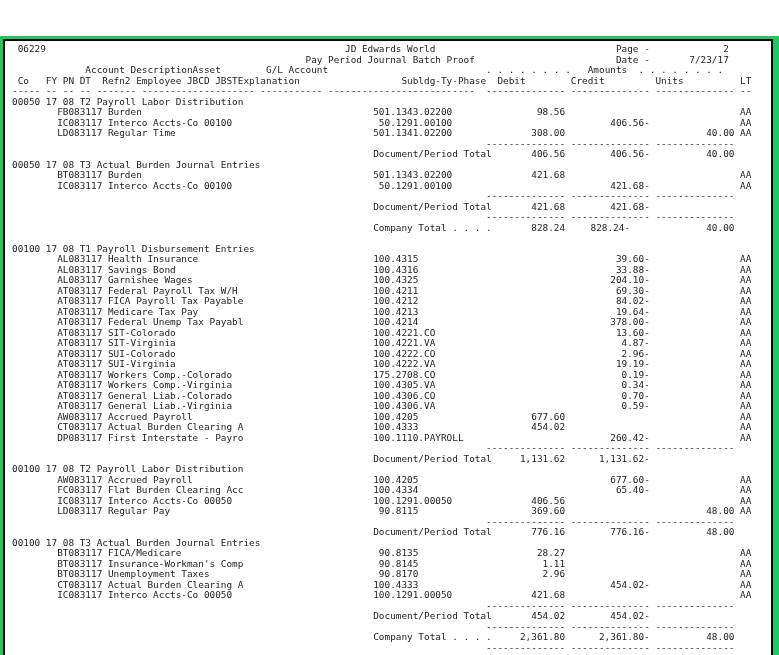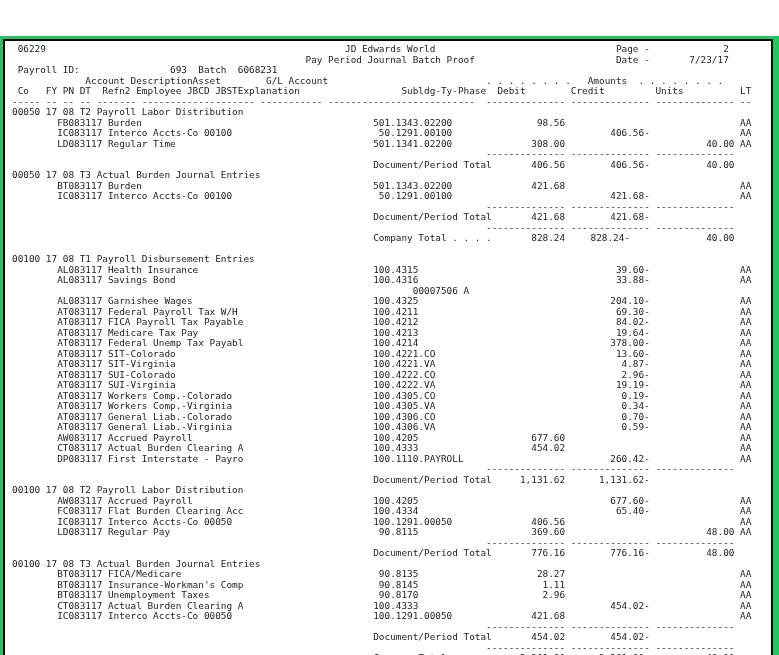--- a/index.html
+++ b/index.html
@@ -24,26 +24,20 @@
         <span class="f" style="left:107ch">Page -</span>
         <span class="f num" style="left:117ch;width:10ch">2</span>
       </div>
 
       <div class="ln">
         <span class="f" style="left:52ch">Pay Period Journal Batch Proof</span>
         <span class="f" style="left:107ch">Date -</span>
         <span class="f num" style="left:117ch;width:10ch">7/23/17</span>
       </div>
 
-      <div class="ln">
-        <span class="f" style="left:1ch">Payroll ID:</span>
-        <span class="f num" style="left:21ch;width:10ch">693</span>
-        <span class="f" style="left:33ch">Batch</span>
-        <span class="f" style="left:40ch">6068231</span>
-      </div>
 
       <div class="ln">
         <span class="f" style="left:13ch">Account Description</span>
         <span class="f" style="left:32ch">Asset</span>
         <span class="f" style="left:45ch">G/L Account</span>
         <span class="f" style="left:84ch">. . . . . . . .</span>
         <span class="f" style="left:102ch">Amounts</span>
         <span class="f" style="left:111ch">. . . . . . . .</span>
       </div>
 
@@ -77,31 +71,30 @@
           <div class="ln"><span class="f" style="left: 8ch;">BT083117</span><span class="f" style="left: 17ch;">Burden</span><span class="f" style="left: 64ch;">501.1343.02200</span><span class="f num" style="left: 84ch;">421.68</span><span class="f num" style="left: 99ch;"></span><span class="f num" style="left: 114ch;"></span><span class="f" style="left: 129ch;">AA</span></div>
           <div class="ln"><span class="f" style="left: 8ch;">IC083117</span><span class="f" style="left: 17ch;">Interco Accts-Co 00100</span><span class="f" style="left: 64ch;"> 50.1291.00100</span><span class="f num" style="left: 84ch;"></span><span class="f num" style="left: 99ch;">421.68-</span><span class="f num" style="left: 114ch;"></span><span class="f" style="left: 129ch;">AA</span></div>
           <div class="ln">                                                                                    -------------- -------------- --------------   </div>
           <div class="ln"><span class="f" style="left: 64ch;">Document/Period Total</span><span class="f num" style="left: 84ch;">421.68</span><span class="f num" style="left: 99ch;">421.68-</span><span class="f num" style="left: 114ch;"></span></div>
           <div class="ln">                                                                                    -------------- -------------- --------------   </div>
           <div class="ln"><span class="f" style="left: 64ch;">Company Total . . . .</span><span class="f num" style="left: 84ch;">828.24</span><span class="f num" style="left: 99ch; text-align: center;">828.24-</span><span class="f num" style="left: 114ch;">40.00</span></div>
           <div class="ln"></div>
           <div class="ln"><span class="f" style="left: 0ch;">00100</span><span class="f" style="left: 6ch;">17</span><span class="f" style="left: 9ch;">08</span><span class="f" style="left: 12ch;">T1</span><span class="f" style="left: 15ch;">Payroll Disbursement Entries</span></div>
           <div class="ln"><span class="f" style="left: 8ch;">AL083117</span><span class="f" style="left: 17ch;">Health Insurance</span><span class="f" style="left: 64ch;">100.4315</span><span class="f num" style="left: 84ch;"></span><span class="f num" style="left: 99ch;">39.60-</span><span class="f num" style="left: 114ch;"></span><span class="f" style="left: 129ch;">AA</span></div>
           <div class="ln"><span class="f" style="left: 8ch;">AL083117</span><span class="f" style="left: 17ch;">Savings Bond</span><span class="f" style="left: 64ch;">100.4316</span><span class="f num" style="left: 84ch;"></span><span class="f num" style="left: 99ch;">33.88-</span><span class="f num" style="left: 114ch;"></span><span class="f" style="left: 129ch;">AA</span></div>
-          <div class="ln"><span class="f" style="left: 71ch;">00007506 A</span></div>
           <div class="ln"><span class="f" style="left: 8ch;">AL083117</span><span class="f" style="left: 17ch; text-align: center;">Garnishee Wages</span><span class="f" style="left: 64ch;">100.4325</span><span class="f num" style="left: 84ch;"></span><span class="f num" style="left: 99ch;">204.10-</span><span class="f num" style="left: 114ch;"></span><span class="f" style="left: 129ch;">AA</span></div>
           <div class="ln"><span class="f" style="left: 8ch;">AT083117</span><span class="f" style="left: 17ch;">Federal Payroll Tax W/H</span><span class="f" style="left: 64ch;">100.4211</span><span class="f num" style="left: 84ch;"></span><span class="f num" style="left: 99ch;">69.30-</span><span class="f num" style="left: 114ch;"></span><span class="f" style="left: 129ch;">AA</span></div>
           <div class="ln"><span class="f" style="left: 8ch;">AT083117</span><span class="f" style="left: 17ch;">FICA Payroll Tax Payable</span><span class="f" style="left: 64ch;">100.4212</span><span class="f num" style="left: 84ch;"></span><span class="f num" style="left: 99ch;">84.02-</span><span class="f num" style="left: 114ch;"></span><span class="f" style="left: 129ch;">AA</span></div>
           <div class="ln"><span class="f" style="left: 8ch;">AT083117</span><span class="f" style="left: 17ch;">Medicare Tax Pay</span><span class="f" style="left: 64ch;">100.4213</span><span class="f num" style="left: 84ch;"></span><span class="f num" style="left: 99ch;">19.64-</span><span class="f num" style="left: 114ch;"></span><span class="f" style="left: 129ch;">AA</span></div>
           <div class="ln"><span class="f" style="left: 8ch;">AT083117</span><span class="f" style="left: 17ch;">Federal Unemp Tax Payabl</span><span class="f" style="left: 64ch;">100.4214</span><span class="f num" style="left: 84ch;"></span><span class="f num" style="left: 99ch;">378.00-</span><span class="f num" style="left: 114ch;"></span><span class="f" style="left: 129ch;">AA</span></div>
           <div class="ln"><span class="f" style="left: 8ch;">AT083117</span><span class="f" style="left: 17ch;">SIT-Colorado</span><span class="f" style="left: 64ch;">100.4221.CO</span><span class="f num" style="left: 84ch;"></span><span class="f num" style="left: 99ch;">13.60-</span><span class="f num" style="left: 114ch;"></span><span class="f" style="left: 129ch;">AA</span></div>
           <div class="ln"><span class="f" style="left: 8ch;">AT083117</span><span class="f" style="left: 17ch;">SIT-Virginia</span><span class="f" style="left: 64ch;">100.4221.VA</span><span class="f num" style="left: 84ch;"></span><span class="f num" style="left: 99ch;">4.87-</span><span class="f num" style="left: 114ch;"></span><span class="f" style="left: 129ch;">AA</span></div>
           <div class="ln"><span class="f" style="left: 8ch;">AT083117</span><span class="f" style="left: 17ch;">SUI-Colorado</span><span class="f" style="left: 64ch;">100.4222.CO</span><span class="f num" style="left: 84ch;"></span><span class="f num" style="left: 99ch;">2.96-</span><span class="f num" style="left: 114ch;"></span><span class="f" style="left: 129ch;">AA</span></div>
           <div class="ln"><span class="f" style="left: 8ch;">AT083117</span><span class="f" style="left: 17ch;">SUI-Virginia</span><span class="f" style="left: 64ch;">100.4222.VA</span><span class="f num" style="left: 84ch;"></span><span class="f num" style="left: 99ch;">19.19-</span><span class="f num" style="left: 114ch;"></span><span class="f" style="left: 129ch;">AA</span></div>
-          <div class="ln"><span class="f" style="left: 8ch;">AT083117</span><span class="f" style="left: 17ch;">Workers Comp.-Colorado</span><span class="f" style="left: 64ch;">100.4305.CO</span><span class="f num" style="left: 84ch;"></span><span class="f num" style="left: 99ch;">0.19-</span><span class="f num" style="left: 114ch;"></span><span class="f" style="left: 129ch;">AA</span></div>
+          <div class="ln"><span class="f" style="left: 8ch;">AT083117</span><span class="f" style="left: 17ch;">Workers Comp.-Colorado</span><span class="f" style="left: 64ch;">175.2708.CO</span><span class="f num" style="left: 84ch;"></span><span class="f num" style="left: 99ch;">0.19-</span><span class="f num" style="left: 114ch;"></span><span class="f" style="left: 129ch;">AA</span></div>
           <div class="ln"><span class="f" style="left: 8ch;">AT083117</span><span class="f" style="left: 17ch;">Workers Comp.-Virginia</span><span class="f" style="left: 64ch;">100.4305.VA</span><span class="f num" style="left: 84ch;"></span><span class="f num" style="left: 99ch;">0.34-</span><span class="f num" style="left: 114ch;"></span><span class="f" style="left: 129ch;">AA</span></div>
           <div class="ln"><span class="f" style="left: 8ch;">AT083117</span><span class="f" style="left: 17ch;">General Liab.-Colorado</span><span class="f" style="left: 64ch;">100.4306.CO</span><span class="f num" style="left: 84ch;"></span><span class="f num" style="left: 99ch;">0.70-</span><span class="f num" style="left: 114ch;"></span><span class="f" style="left: 129ch;">AA</span></div>
           <div class="ln"><span class="f" style="left: 8ch;">AT083117</span><span class="f" style="left: 17ch;">General Liab.-Virginia</span><span class="f" style="left: 64ch;">100.4306.VA</span><span class="f num" style="left: 84ch;"></span><span class="f num" style="left: 99ch;">0.59-</span><span class="f num" style="left: 114ch;"></span><span class="f" style="left: 129ch;">AA</span></div>
           <div class="ln"><span class="f" style="left: 8ch;">AW083117</span><span class="f" style="left: 17ch;">Accrued Payroll</span><span class="f" style="left: 64ch;">100.4205</span><span class="f num" style="left: 84ch;">677.60</span><span class="f num" style="left: 99ch;"></span><span class="f num" style="left: 114ch;"></span><span class="f" style="left: 129ch;">AA</span></div>
           <div class="ln"><span class="f" style="left: 8ch;">CT083117</span><span class="f" style="left: 17ch;">Actual Burden Clearing A</span><span class="f" style="left: 64ch;">100.4333</span><span class="f num" style="left: 84ch;">454.02</span><span class="f num" style="left: 99ch;"></span><span class="f num" style="left: 114ch;"></span><span class="f" style="left: 129ch;">AA</span></div>
           <div class="ln"><span class="f" style="left: 8ch;">DP083117</span><span class="f" style="left: 17ch;">First Interstate - Payro</span><span class="f" style="left: 64ch;">100.1110.PAYROLL</span><span class="f num" style="left: 84ch;"></span><span class="f num" style="left: 99ch;">260.42-</span><span class="f num" style="left: 114ch;"></span><span class="f" style="left: 129ch;">AA</span></div>
           <div class="ln">                                                                                    -------------- -------------- --------------   </div>
           <div class="ln"><span class="f" style="left: 64ch;">Document/Period Total</span><span class="f num" style="left: 84ch;">1,131.62</span><span class="f num" style="left: 99ch;">1,131.62-</span><span class="f num" style="left: 114ch;"></span></div>
           <div class="ln"><span class="f" style="left: 0ch;">00100</span><span class="f" style="left: 6ch;">17</span><span class="f" style="left: 9ch;">08</span><span class="f" style="left: 12ch;">T2</span><span class="f" style="left: 15ch;">Payroll Labor Distribution</span></div>
           <div class="ln"><span class="f" style="left: 8ch;">AW083117</span><span class="f" style="left: 17ch;">Accrued Payroll</span><span class="f" style="left: 64ch;">100.4205</span><span class="f num" style="left: 84ch;"></span><span class="f num" style="left: 99ch;">677.60-</span><span class="f num" style="left: 114ch;"></span><span class="f" style="left: 129ch;">AA</span></div>

